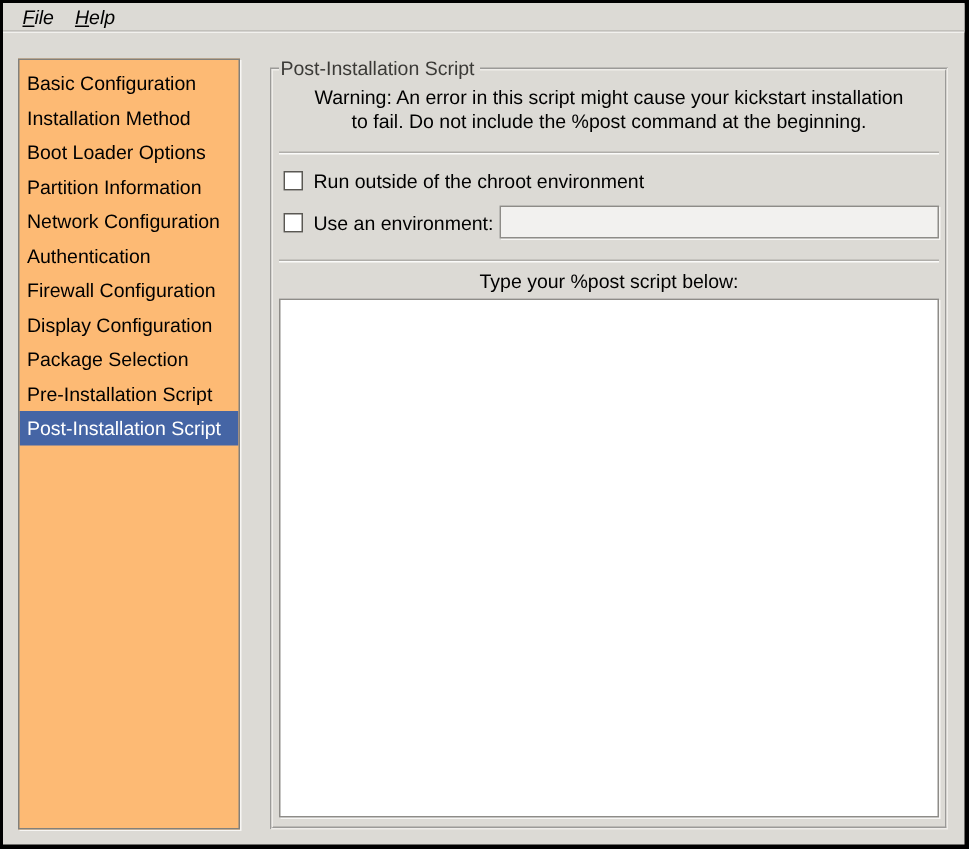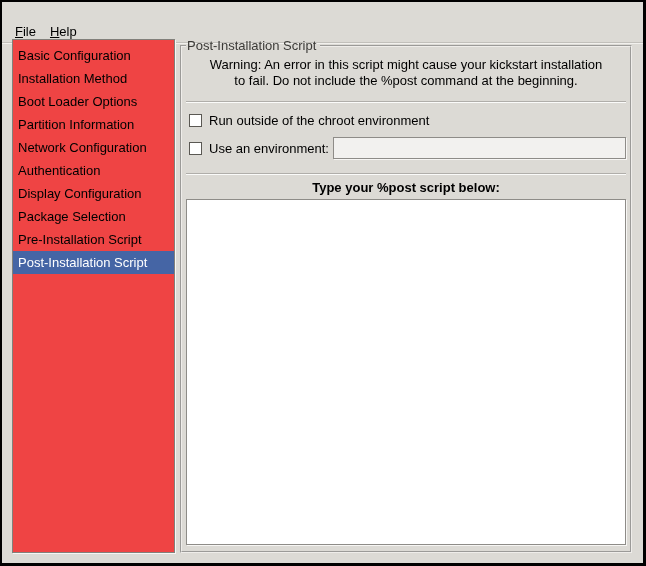--- a/index.html
+++ b/index.html
@@ -16,39 +16,40 @@
     height: 566px;
     background: #dcdad5;
     border: solid #000;
     border-width: 2px 3px 3px 2px;
     overflow: hidden;
   }
   
   .menubar {
     position: absolute;
     left: 0; top: 0; right: 0;
-    height: 41px;
+    height: 19px;
     display: flex;
-    align-items: flex-end;
+    align-items: center;
     padding-left: 6px;
     background: #dcdad5;
     border-bottom: 1px solid #c2c0bb;
     box-shadow: 0 1px 0 #f2f1ee;
+    font-style: italic;
   }
   .menu-item {
     padding: 3px 7px;
     cursor: default;
   }
   .menu-item u { text-decoration: underline; }
   
   .sidebar {
     position: absolute;
     left: 10px; top: 37px;
-    width: 163px; height: 514px;
-    background: #ef4444;
+    width: 148px; height: 514px;
+    background: #fdba74;
     border: 1px solid #82807b;
     box-shadow: 1px 1px 0 0 #f7f6f4;
     padding-top: 4px;
     overflow: hidden;
   }
   .row {
     height: 23px;
     line-height: 23px;
     padding-left: 5px;
     white-space: nowrap;
@@ -101,21 +102,21 @@
     margin-left: 4px;
     background: #f2f1ef;
     border: 1px solid #8e8c88;
     box-shadow: 1px 1px 0 0 #f7f6f4;
     font-family: "Liberation Sans", "DejaVu Sans", sans-serif;
     font-size: 13px;
     padding: 0 3px;
     outline: none;
   }
   .sep2 { margin-top: 14px; }
-  .script-prompt { text-align: center; margin-top: 5px; line-height: 16px; font-weight: bold; }
+  .script-prompt { text-align: center; margin-top: 5px; line-height: 16px; }
   .script-area {
     flex: 1;
     margin-top: 3px;
     background: #ffffff;
     border: 1px solid #8e8c88;
     box-shadow: 1px 1px 0 0 #f7f6f4;
     resize: none;
     outline: none;
     font-family: "Liberation Sans", "DejaVu Sans", sans-serif;
     font-size: 13px;
@@ -132,20 +133,21 @@
     <div class="menu-item"><u>H</u>elp</div>
   </div>
 
   <div class="sidebar">
     <div class="row">Basic Configuration</div>
     <div class="row">Installation Method</div>
     <div class="row">Boot Loader Options</div>
     <div class="row">Partition Information</div>
     <div class="row">Network Configuration</div>
     <div class="row">Authentication</div>
+    <div class="row">Firewall Configuration</div>
     <div class="row">Display Configuration</div>
     <div class="row">Package Selection</div>
     <div class="row">Pre-Installation Script</div>
     <div class="row selected" style="background: rgb(69, 101, 165); color: rgb(255, 255, 255);">Post-Installation Script</div>
   </div>
 
   <fieldset class="gtk-frame">
     <legend>Post-Installation Script</legend>
 
     <div class="warning">

